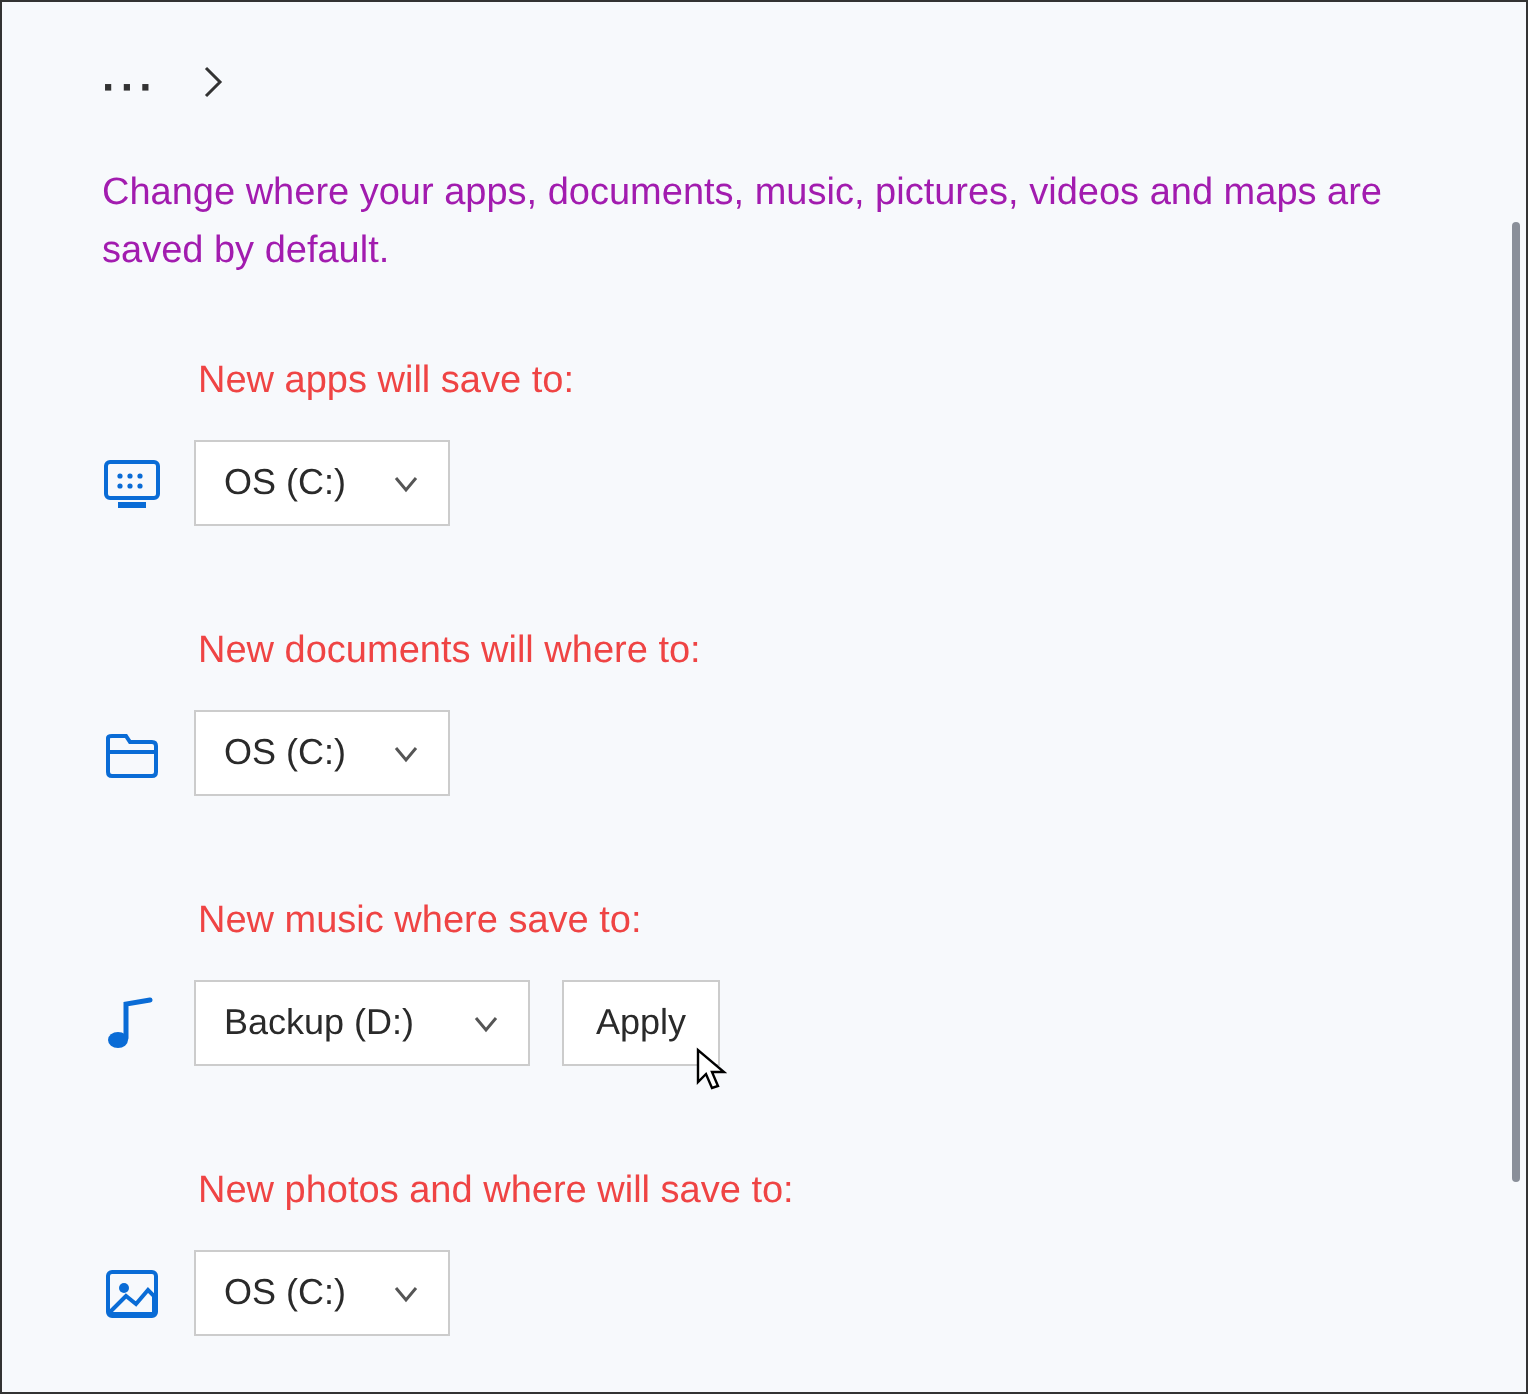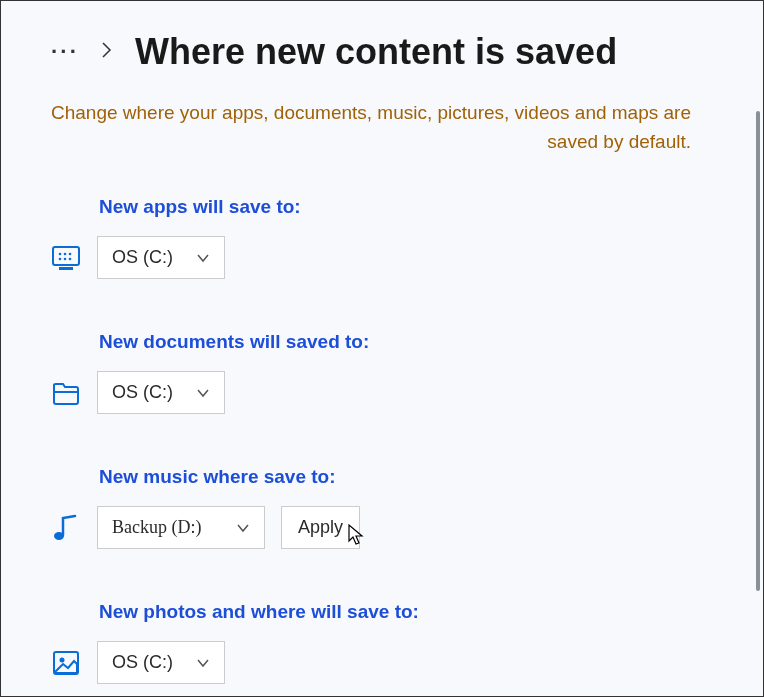--- a/index.html
+++ b/index.html
@@ -35,35 +35,33 @@
       font-size: 20px;
       color: #333;
     }
     .page-title {
       font-size: 36px;
       font-weight: 600;
       color: #1a1a1a;
     }
     .description {
       font-size: 19px;
-      color: #a16207;
+      color: #a21caf;
       line-height: 1.5;
       margin-bottom: 40px;
       max-width: 640px;
-      text-align: right;
     }
     .setting-section {
       margin-bottom: 52px;
     }
     .setting-label {
       font-size: 19px;
-      color: #1d4ed8;
+      color: #ef4444;
       margin-left: 48px;
       margin-bottom: 18px;
-      font-weight: bold;
     }
     .setting-row {
       display: flex;
       align-items: center;
       gap: 16px;
     }
     .section-icon {
       width: 30px;
       height: 30px;
       display: flex;
@@ -79,21 +77,20 @@
       background: #fff;
       padding: 10px 14px;
       min-width: 128px;
       font-size: 18px;
       color: #2a2a2a;
       cursor: pointer;
       gap: 12px;
     }
     .dropdown.wide {
       min-width: 168px;
-      font-family: Liberation Serif, serif;
     }
     .chevron-down {
       color: #555;
     }
     .apply-button {
       border: 1px solid #ccc;
       background: #fff;
       padding: 10px 16px;
       font-size: 18px;
       color: #2a2a2a;
@@ -119,21 +116,20 @@
 <body>
 
 <div class="content">
   <div class="breadcrumb-row">
     <span class="more-icon">···</span>
     <span class="chevron-right">
       <svg width="12" height="18" viewBox="0 0 12 18">
           <path d="M2 2 L9 9 L2 16" stroke="#333" stroke-width="1.5" fill="none"></path>
         </svg>
     </span>
-    <h1 class="page-title">Where new content is saved</h1>
   </div>
 
   <p class="description">Change where your apps, documents, music, pictures, videos and maps are saved by default.</p>
 
   <div class="setting-section">
     <div class="setting-label">New apps will save to:</div>
     <div class="setting-row">
       <div class="section-icon">
         <svg width="30" height="30" viewBox="0 0 30 30">
           <rect x="2" y="4" width="26" height="18" rx="2" stroke="#0a6cd6" stroke-width="2" fill="none"></rect>
@@ -151,21 +147,21 @@
         <span class="chevron-down">
           <svg width="14" height="10" viewBox="0 0 14 10">
               <path d="M2 2 L7 8 L12 2" stroke="#555" stroke-width="1.5" fill="none"></path>
             </svg>
         </span>
       </div>
     </div>
   </div>
 
   <div class="setting-section">
-    <div class="setting-label">New documents will saved to:</div>
+    <div class="setting-label">New documents will where to:</div>
     <div class="setting-row">
       <div class="section-icon">
         <svg width="30" height="30" viewBox="0 0 30 30">
           <path d="M3 7 L3 24 Q3 26 5 26 L25 26 Q27 26 27 24 L27 11 Q27 9 25 9 L14 9 L12 6 L5 6 Q3 6 3 7 Z" stroke="#0a6cd6" stroke-width="2" fill="none"></path>
           <path d="M3 14 L27 14" stroke="#0a6cd6" stroke-width="2"></path>
         </svg>
       </div>
       <div class="dropdown">
         <span>OS (C:)</span>
         <span class="chevron-down">

